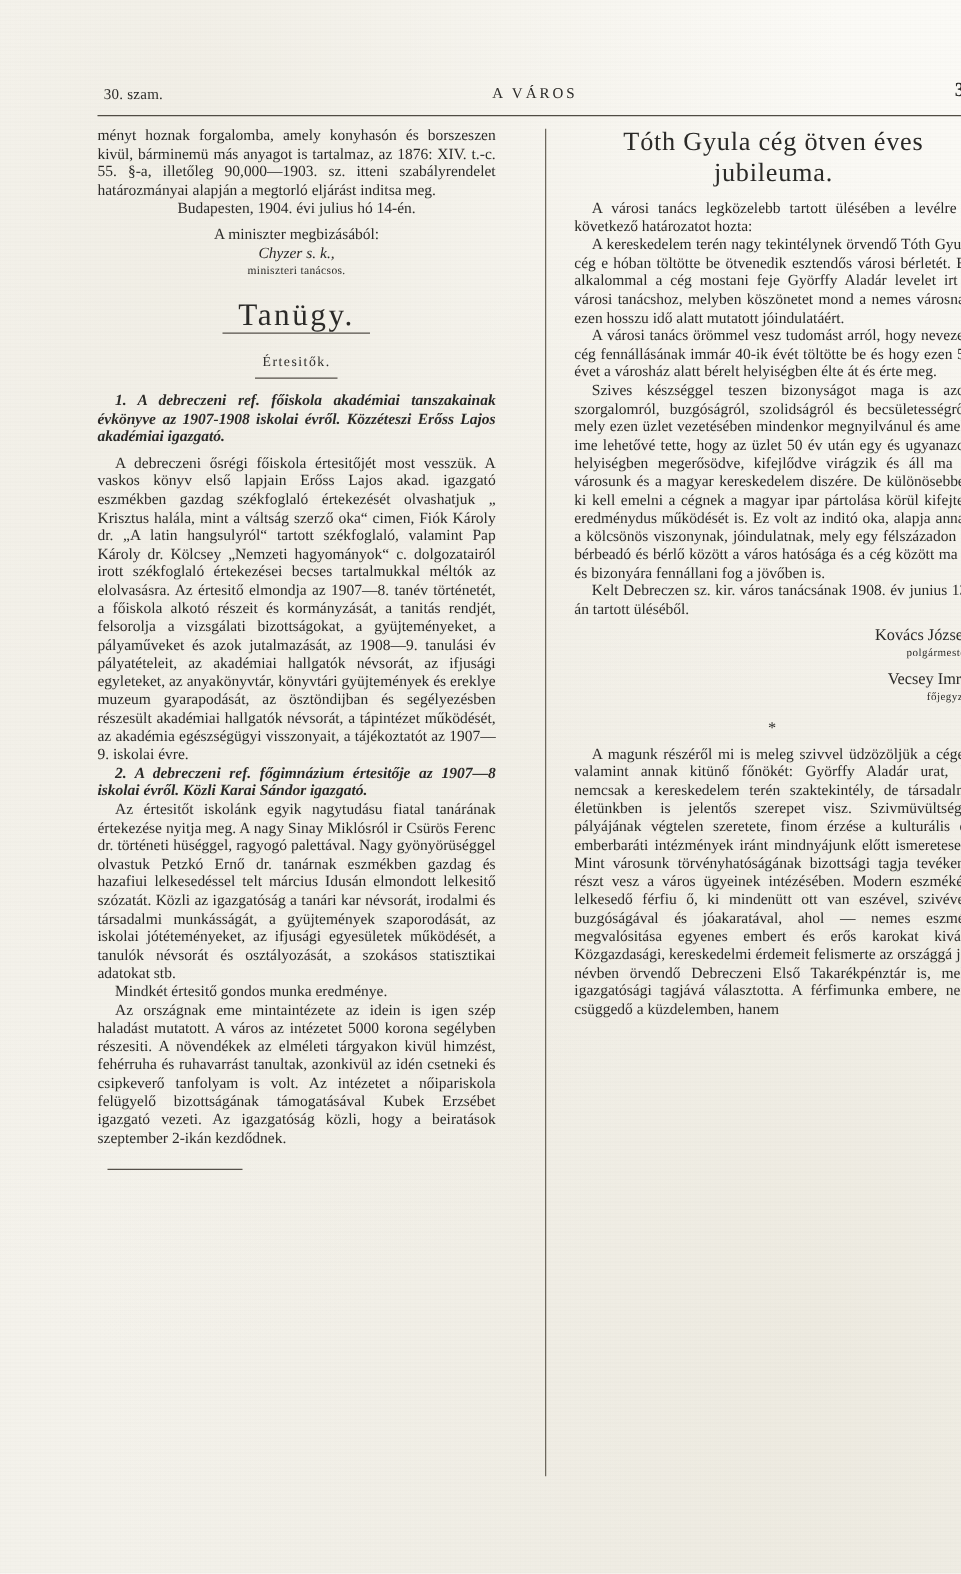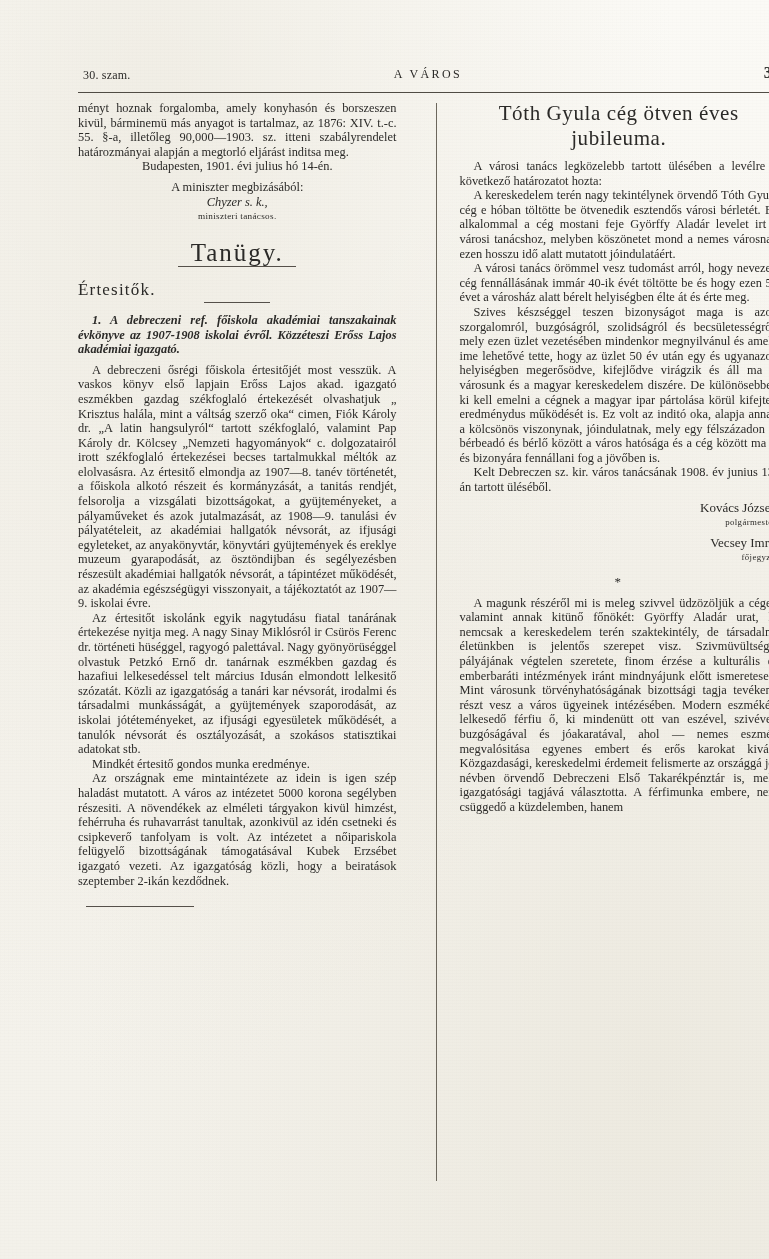--- a/index.html
+++ b/index.html
@@ -111,22 +111,23 @@
     letter-spacing: 2px;
     margin: 22px 0 6px 0;
   }
   .shortrule {
     width: 118px;
     border: 0;
     border-top: 1px solid #55504a;
     margin: 4px auto 16px auto;
   }
   h3.sub {
-    font-size: 17px;
+    font-size: 11px;
     font-weight: normal;
+    text-align: center;
     letter-spacing: 1.2px;
     margin: 4px 0 4px 0;
   }
   .shortrule2 {
     width: 66px;
     border: 0;
     border-top: 1px solid #55504a;
     margin: 4px auto 10px auto;
   }
   .bigtitle {
@@ -176,36 +177,37 @@
     <div class="center">A VÁROS</div>
     <div class="right">3</div>
   </div>
   <hr class="rule">
 
   <div class="cols">
 
     <div class="col left">
 
       <p class="noind">ményt hoznak forgalomba, amely konyhasón és borszeszen kivül, bárminemü más anyagot is tartalmaz, az 1876: XIV. t.-c. 55. §-a, illetőleg 90,000—1903. sz. itteni szabályrendelet határozmányai alapján a megtorló eljárást inditsa meg.</p>
-      <p class="center">Budapesten, 1901. évi julius hó 14-én.</p>
+      <p class="center">Budapesten, 1904. évi julius hó 14-én.</p>
       <div class="gap6"></div>
       <p class="center">A miniszter megbizásából:</p>
       <p class="center ital">Chyzer s. k.,</p>
       <p class="center small">miniszteri tanácsos.</p>
 
       <h2 class="section">Tanügy.</h2>
       <hr class="shortrule">
 
       <h3 class="sub">Értesitők.</h3>
       <hr class="shortrule2">
 
       <p class="listitem">1. A debreczeni ref. főiskola akadémiai tanszakainak évkönyve az 1907-1908 iskolai évről. Közzéteszi Erőss Lajos akadémiai igazgató.</p>
       <div class="gap6"></div>
       <p>A debreczeni ősrégi főiskola értesitőjét most vesszük. A vaskos könyv első lapjain Erőss Lajos akad. igazgató eszmékben gazdag székfoglaló értekezését olvashatjuk „ Krisztus halála, mint a váltság szerző oka“ cimen, Fiók Károly dr. „A latin hangsulyról“ tartott székfoglaló, valamint Pap Károly dr. Kölcsey „Nemzeti hagyományok“ c. dolgozatairól irott székfoglaló értekezései becses tartalmukkal méltók az elolvasásra. Az értesitő elmondja az 1907—8. tanév történetét, a főiskola alkotó részeit és kormányzását, a tanitás rendjét, felsorolja a vizsgálati bizottságokat, a gyüjteményeket, a pályaműveket és azok jutalmazását, az 1908—9. tanulási év pályatételeit, az akadémiai hallgatók névsorát, az ifjusági egyleteket, az anyakönyvtár, könyvtári gyüjtemények és ereklye muzeum gyarapodását, az ösztöndijban és segélyezésben részesült akadémiai hallgatók névsorát, a tápintézet működését, az akadémia egészségügyi visszonyait, a tájékoztatót az 1907—9. iskolai évre.</p>
 
+      <p class="listitem">2. A debreczeni ref. főgimnázium értesitője az 1907—8 iskolai évről. Közli Karai Sándor igazgató.</p>
       <p>Az értesitőt iskolánk egyik nagytudásu fiatal tanárának értekezése nyitja meg. A nagy Sinay Miklósról ir Csürös Ferenc dr. történeti hüséggel, ragyogó palettával. Nagy gyönyörüséggel olvastuk Petzkó Ernő dr. tanárnak eszmékben gazdag és hazafiui lelkesedéssel telt március Idusán elmondott lelkesitő szózatát. Közli az igazgatóság a tanári kar névsorát, irodalmi és társadalmi munkásságát, a gyüjtemények szaporodását, az iskolai jótéteményeket, az ifjusági egyesületek működését, a tanulók névsorát és osztályozását, a szokásos statisztikai adatokat stb.</p>
       <p>Mindkét értesitő gondos munka eredménye.</p>
 
       <p>Az országnak eme mintaintézete az idein is igen szép haladást mutatott. A város az intézetet 5000 korona segélyben részesiti. A növendékek az elméleti tárgyakon kivül himzést, fehérruha és ruhavarrást tanultak, azonkivül az idén csetneki és csipkeverő tanfolyam is volt. Az intézetet a nőipariskola felügyelő bizottságának támogatásával Kubek Erzsébet igazgató vezeti. Az igazgatóság közli, hogy a beiratások szeptember 2-ikán kezdődnek.</p>
 
       <hr class="endrule">
     </div>
 
     <div class="divider"></div>
 

